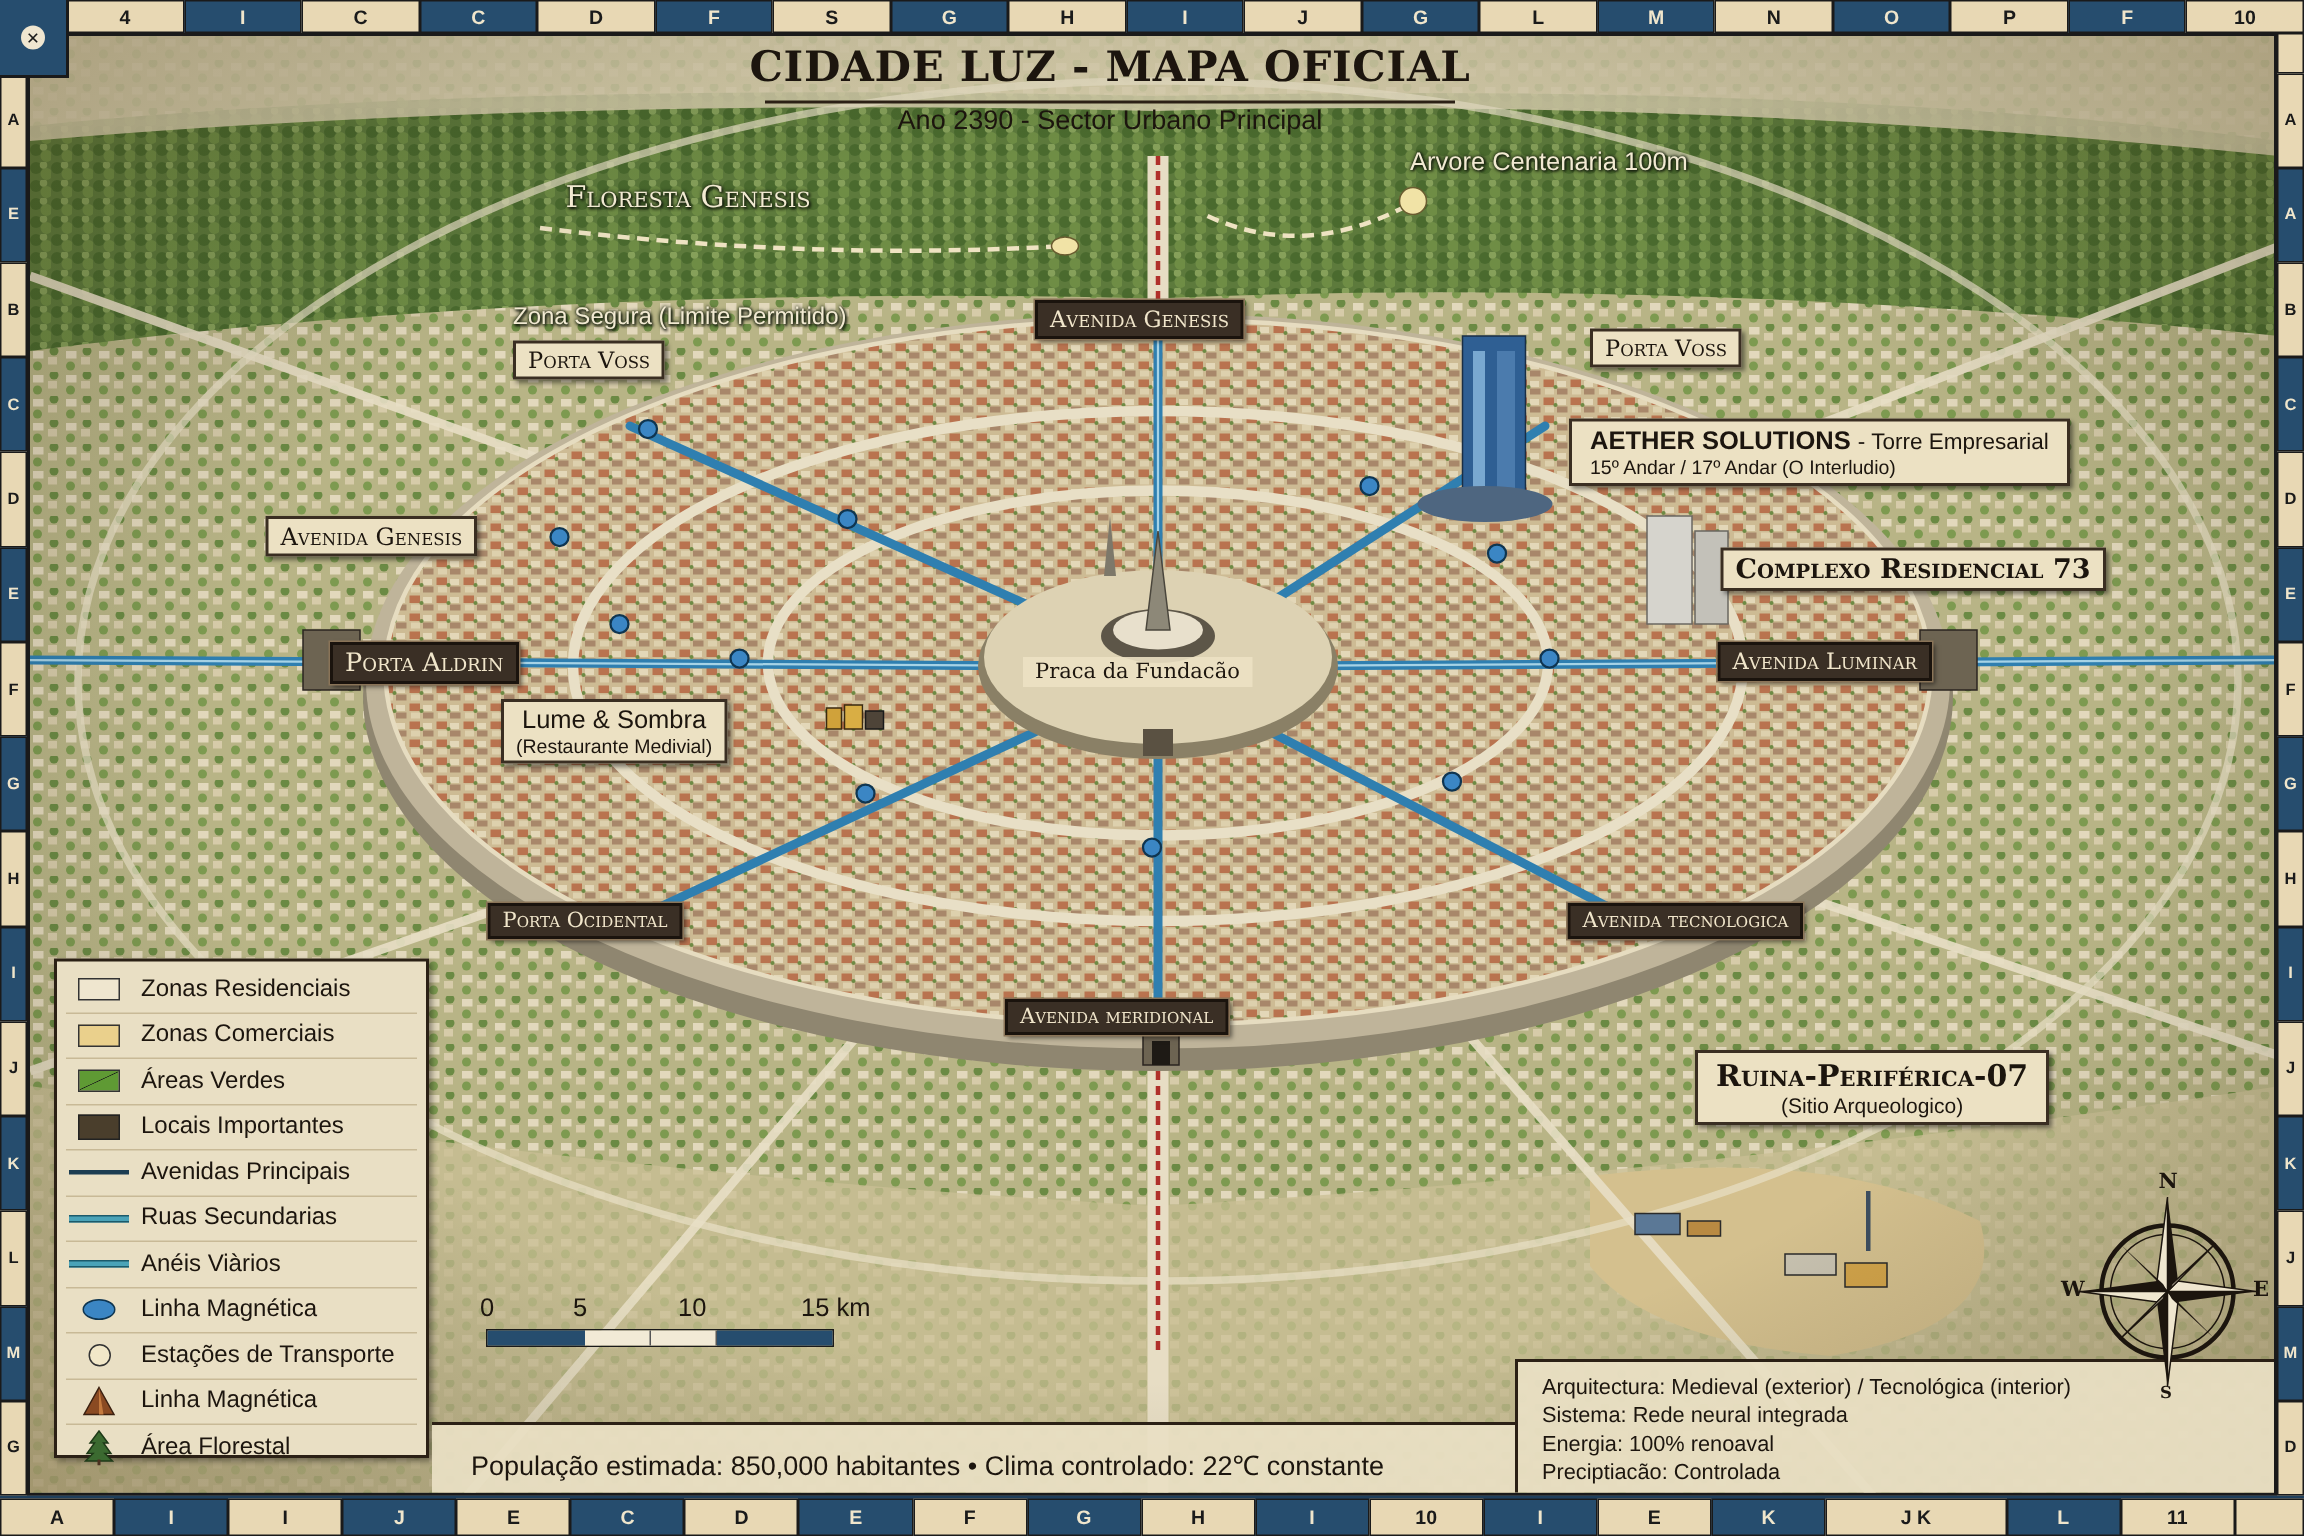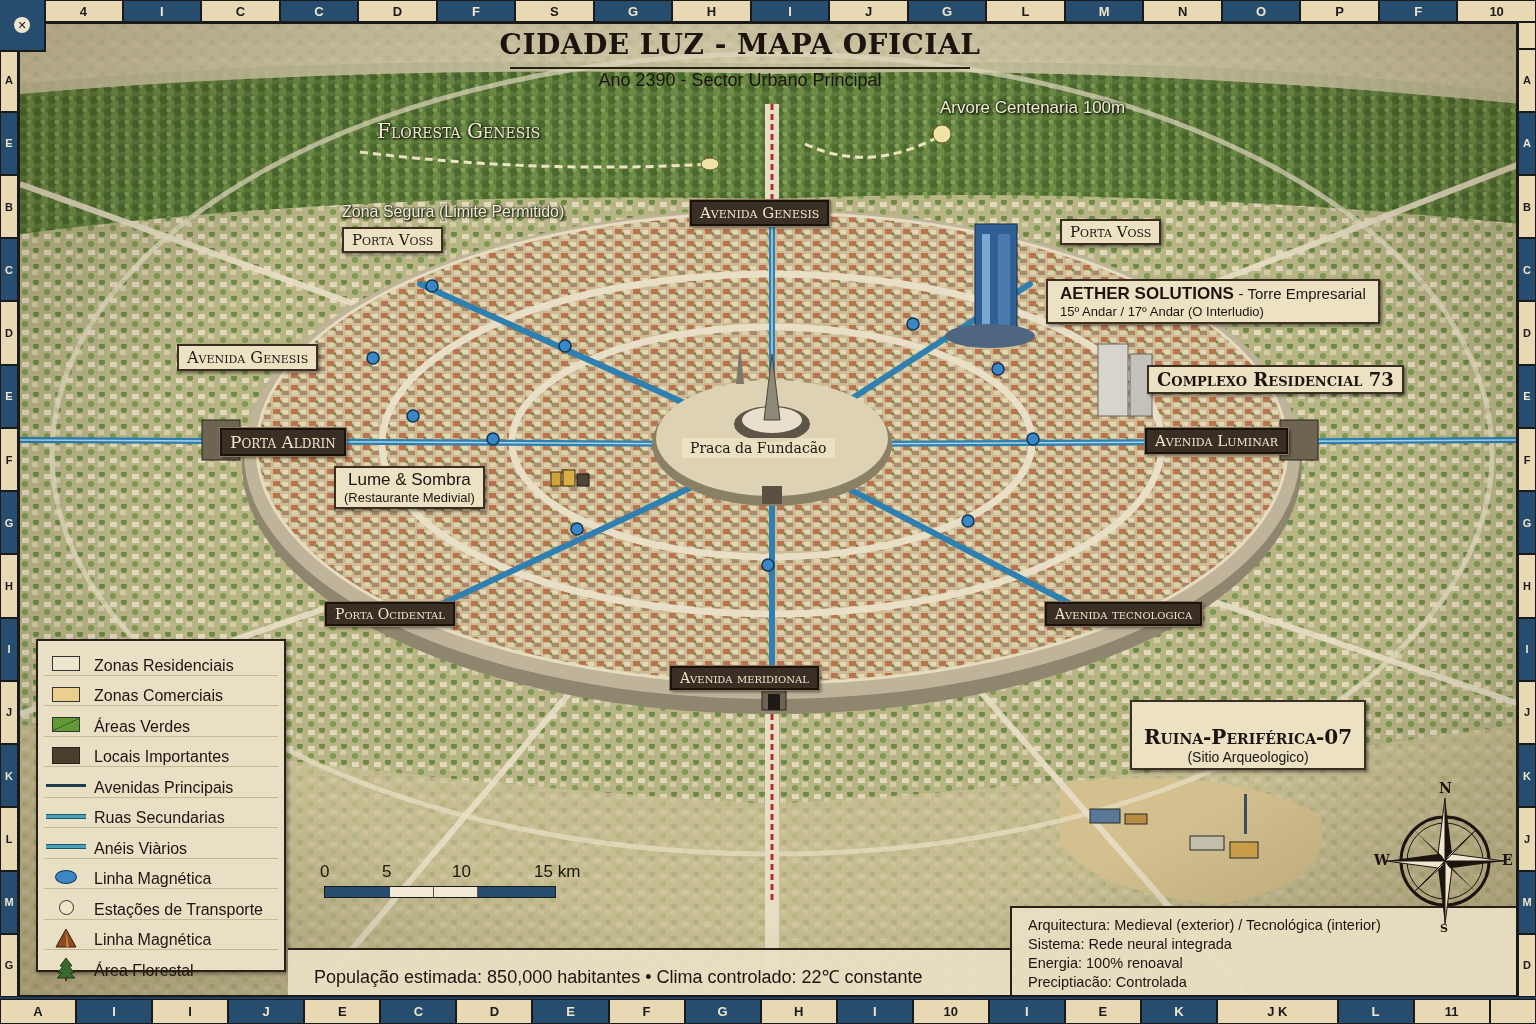--- a/index.html
+++ b/index.html
@@ -26,21 +26,21 @@
 
   .lbl-float { position:absolute; font-family:"Liberation Sans", sans-serif; color:#f2ead2; text-shadow:0 0 3px #1f2a14, 0 0 2px #1f2a14, 1px 1px 2px #000; }
   .forest-title { left:357px; top:95px; font-size:20px; font-family:"DejaVu Serif", serif; font-variant:small-caps; }
   .forest-zone { left:322px; top:136px; font-size:16px;margin-top:43px; }
   .tree-label { left:920px; top:74px; font-size:17px;text-align:center; }
 
   .plaque-light { position:absolute; background:#ece1c3; border:2px solid #3a2e22; box-shadow:2px 2px 3px rgba(0,0,0,0.45); font-family:"DejaVu Serif", serif; color:#1c150e; padding:2px 8px; white-space:nowrap; font-variant:small-caps; }
   .plaque-dark { position:absolute; background:#3a2f25; border:2px solid #1a130d; outline:1px solid #8a7458; box-shadow:2px 2px 3px rgba(0,0,0,0.5); font-family:"DejaVu Serif", serif; color:#f1e6cb; padding:2px 8px; white-space:nowrap; font-variant:small-caps; }
 
   .legend { position:absolute; left:16px; top:615px; width:250px; height:333px; background:#e9dfc4; border:2px solid #2b2015; box-shadow:2px 2px 4px rgba(0,0,0,0.4); box-sizing:border-box; padding:4px 6px; }
-  .legend-row { display:flex; align-items:flex-end; height:29.5px; border-bottom:1px solid #c8b996; }
+  .legend-row { display:flex; align-items:center; height:29.5px; border-bottom:1px solid #c8b996; }
   .legend-row:last-child { border-bottom:none; }
   .legend-sym { width:44px; height:22px; display:flex; align-items:center; justify-content:center; margin-right:6px; }
   .legend-lbl { font-family:"Liberation Sans", sans-serif; font-size:16px; color:#1c150e; }
 
   .scale-top { position:absolute; left:292px; top:838px; width:270px; height:40px; }
   .scale-nums { position:relative; height:20px; font-family:"Liberation Sans", sans-serif; font-size:17px; color:#1c150e; }
   .scale-nums span { position:absolute; top:0; }
   .scale-bar { display:flex; height:10px; border:1px solid #1a1a1a; margin-top:4px; width:230px; margin-left:12px; }
   .sb { height:100%; }
   .sb.d { background:#264d6e; }
@@ -315,21 +315,21 @@
     <div class="plaque-light" style="left:314px;top:442px;font-variant:normal;font-family:'Liberation Sans',sans-serif;padding:2px 8px;">
       <div style="font-size:17px;text-align:center;">Lume &amp; Sombra</div>
       <div style="font-size:13px;text-align:center;">(Restaurante Medivial)</div>
     </div>
 
     <div class="plaque-dark" style="left:305px;top:578px;font-size:14px;">Porta Ocidental</div>
     <div class="plaque-dark" style="left:1025px;top:578px;font-size:14px;">Avenida tecnologica</div>
     <div class="plaque-dark" style="left:650px;top:642px;font-size:14px;">Avenida meridional</div>
 
     <div class="plaque-light" style="left:1110px;top:676px;padding:3px 12px;text-align:center;">
-      <div style="font-size:20px;font-weight:bold;margin-top:20px;">Ruina-Periférica-07</div>
+      <div style="font-size:20px;font-weight:bold;">Ruina-Periférica-07</div>
       <div style="font-size:14px;font-variant:normal;font-family:'Liberation Sans',sans-serif;">(Sitio Arqueologico)</div>
     </div>
 
     <div class="legend">
       <div class="legend-row">
         <div class="legend-sym">
             <div style="width:26px;height:13px;background:#efe6cf;border:1.5px solid #333;"></div>
           </div>
         <span class="legend-lbl">Zonas Residenciais</span>
       </div>

